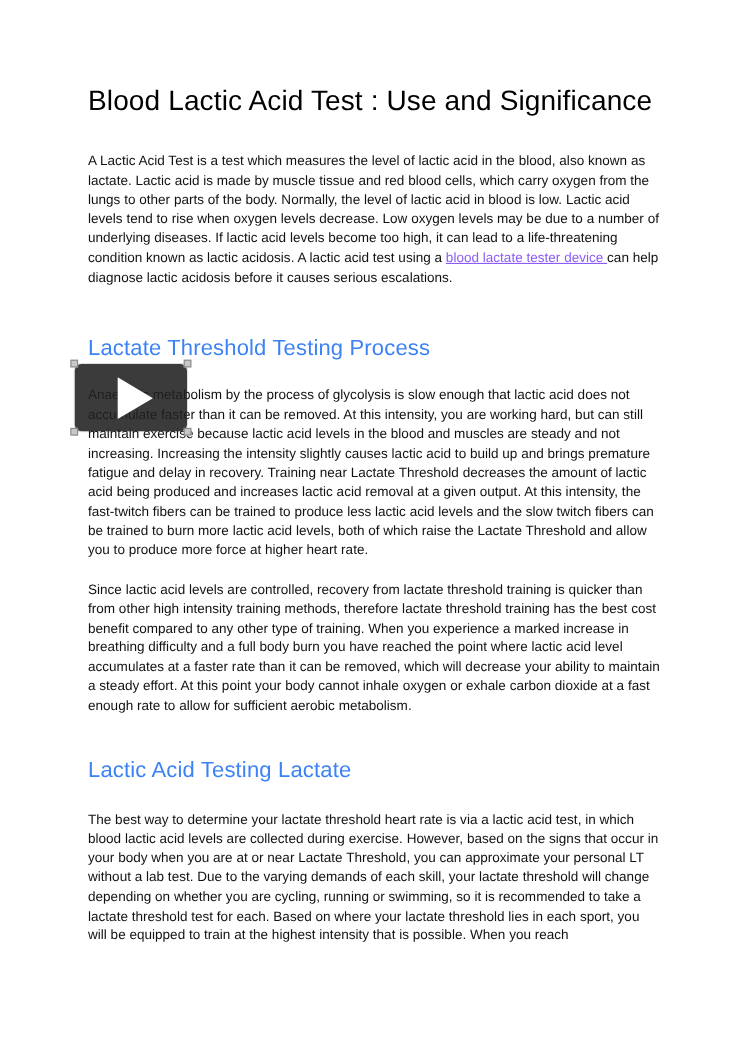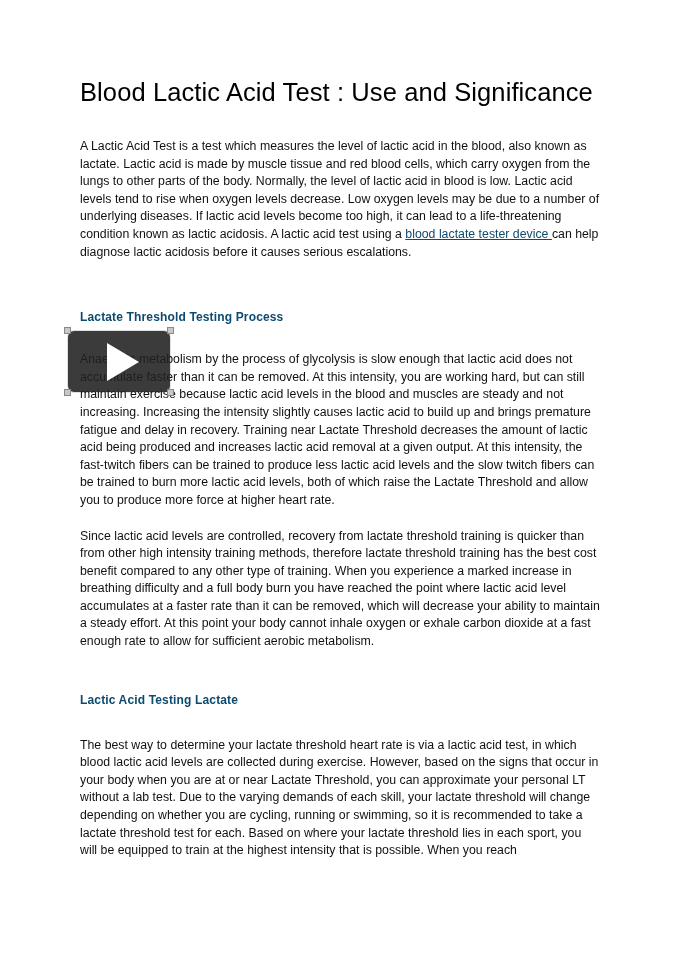--- a/index.html
+++ b/index.html
@@ -31,37 +31,37 @@
   .doc-title {
     font-size: 25.5px;
     font-weight: 400;
     line-height: 38px;
     letter-spacing: 0.1px;
     margin: 0;
     padding-top: 73px;
     color: #000000;
   }
   .section-heading {
-    font-size: 12px;
-    font-weight: 700;
+    font-size: 20px;
+    font-weight: 400;
     line-height: 24px;
     letter-spacing: 0.15px;
     margin: 0;
-    color: #0c4a6e;
+    color: #3b82f6;
   }
   .para {
     font-size: 12.3px;
     line-height: 17.6px;
     letter-spacing: 0.01px;
     margin: 0;
     color: #111111;
     text-align: left;
   }
   .doc-link {
-    color: #0c4a6e;
+    color: #8b5cf6;
     text-decoration: underline;
     cursor: pointer;
   }
 
   
   .gap-title-p1   { height: 27px; }
   .gap-p1-h1      { height: 44px; }
   .gap-h1-p2      { height: 22px; }
   .gap-p2-p3      { height: 18px; }
   .gap-p3-h2      { height: 37px; }

